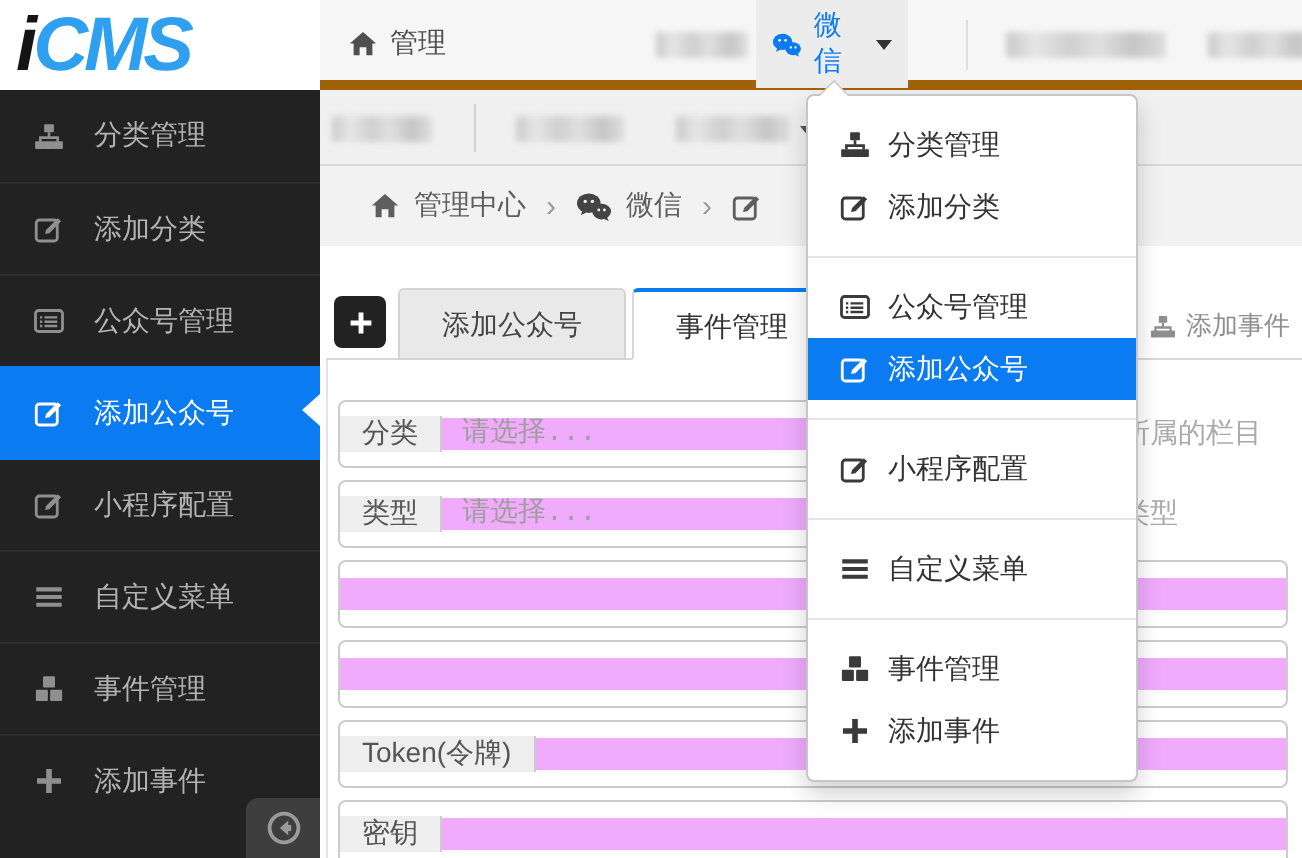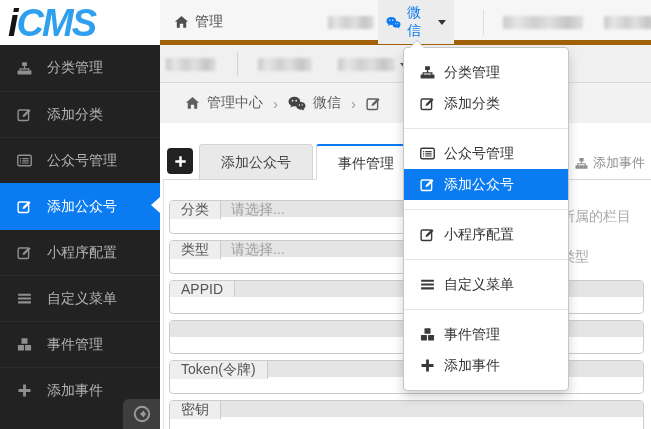--- a/index.html
+++ b/index.html
@@ -37,23 +37,23 @@
   .addbtn{position:absolute;left:4px;top:8px;width:26px;height:26px;background:#222;border-radius:4px;display:flex;align-items:center;justify-content:center;color:#fff;cursor:pointer;}
   .tabs{position:absolute;left:36px;bottom:-1px;display:flex;align-items:flex-end;}
   .tab{height:36px;line-height:34px;padding:0 21px;background:#e9e9e9;border:1px solid #d4d4d4;border-radius:3px 3px 0 0;margin-right:3px;color:#444;cursor:pointer;white-space:nowrap;}
   .tab.active{background:#fff;border-color:#d8d8d8;border-top:2px solid #0b7bf2;border-bottom:1px solid #fff;color:#333;}
   .tab.partial{color:#999;padding:0 36px 0 12px;}
   .right-link{position:absolute;right:6px;top:14px;display:flex;align-items:center;gap:5px;color:#8f8f8f;font-size:13px;cursor:pointer;}
 
   
   .panel{position:absolute;left:163px;top:180px;width:488px;height:249px;border-left:1px solid #e3e3e3;padding:20px 0 0 5px;background:#fff;}
   .frow{display:flex;align-items:center;margin-bottom:6px;}
-  .igroup{display:flex;align-items:flex-start;border:1px solid #ccc;border-radius:4px;background:#fff;height:34px;overflow:hidden;}
+  .igroup{display:flex;align-items:center;border:1px solid #ccc;border-radius:4px;background:#fff;height:34px;overflow:hidden;}
   .igroup .addon{background:#eee;border-right:1px solid #ccc;display:flex;align-items:center;padding:0 11px;color:#555;font-size:14px;white-space:nowrap;}
-  .igroup input{border:none;outline:none;flex:1;padding:0 10px;font-size:14px;color:#555;font-family:Liberation Sans, sans-serif;min-width:0;background:#e5e5e5;}
+  .igroup input{border:none;outline:none;flex:1;padding:0 10px;font-size:14px;color:#555;font-family:Liberation Mono, monospace;min-width:0;background:#f0abfc;}
   .igroup input::placeholder{color:#9e9e9e;}
   .hint{color:#aaa;font-size:14px;margin-left:8px;white-space:nowrap;}
 
   
   .sidebar{position:absolute;left:0;top:45px;width:160px;height:384px;background:#222;}
   .side-item{height:46px;display:flex;align-items:center;gap:15px;padding-left:17px;color:#b3b3b3;font-size:14px;border-top:1px solid #2d2d2d;cursor:pointer;position:relative;}
   .side-item:first-child{border-top:none;}
   .side-item .ic{color:#8f8f8f;}
   .side-item.active{background:#0b7bf2;color:#fff;border-top-color:#0b7bf2;}
   .side-item.active .ic{color:#fff;}
@@ -187,21 +187,20 @@
     </div>
     <div class="frow">
       <div class="igroup" style="width:384px">
         <span class="addon">类型</span>
         <input placeholder="请选择..." style="">
       </div>
       <span class="hint">类型</span>
     </div>
     <div class="frow">
       <div class="igroup" style="width:475px">
-        <span class="addon">APPID</span>
         <input placeholder="" style="">
       </div>
     </div>
     <div class="frow">
       <div class="igroup" style="width:475px">
         <input placeholder="" style="">
       </div>
     </div>
     <div class="frow">
       <div class="igroup" style="width:475px">

